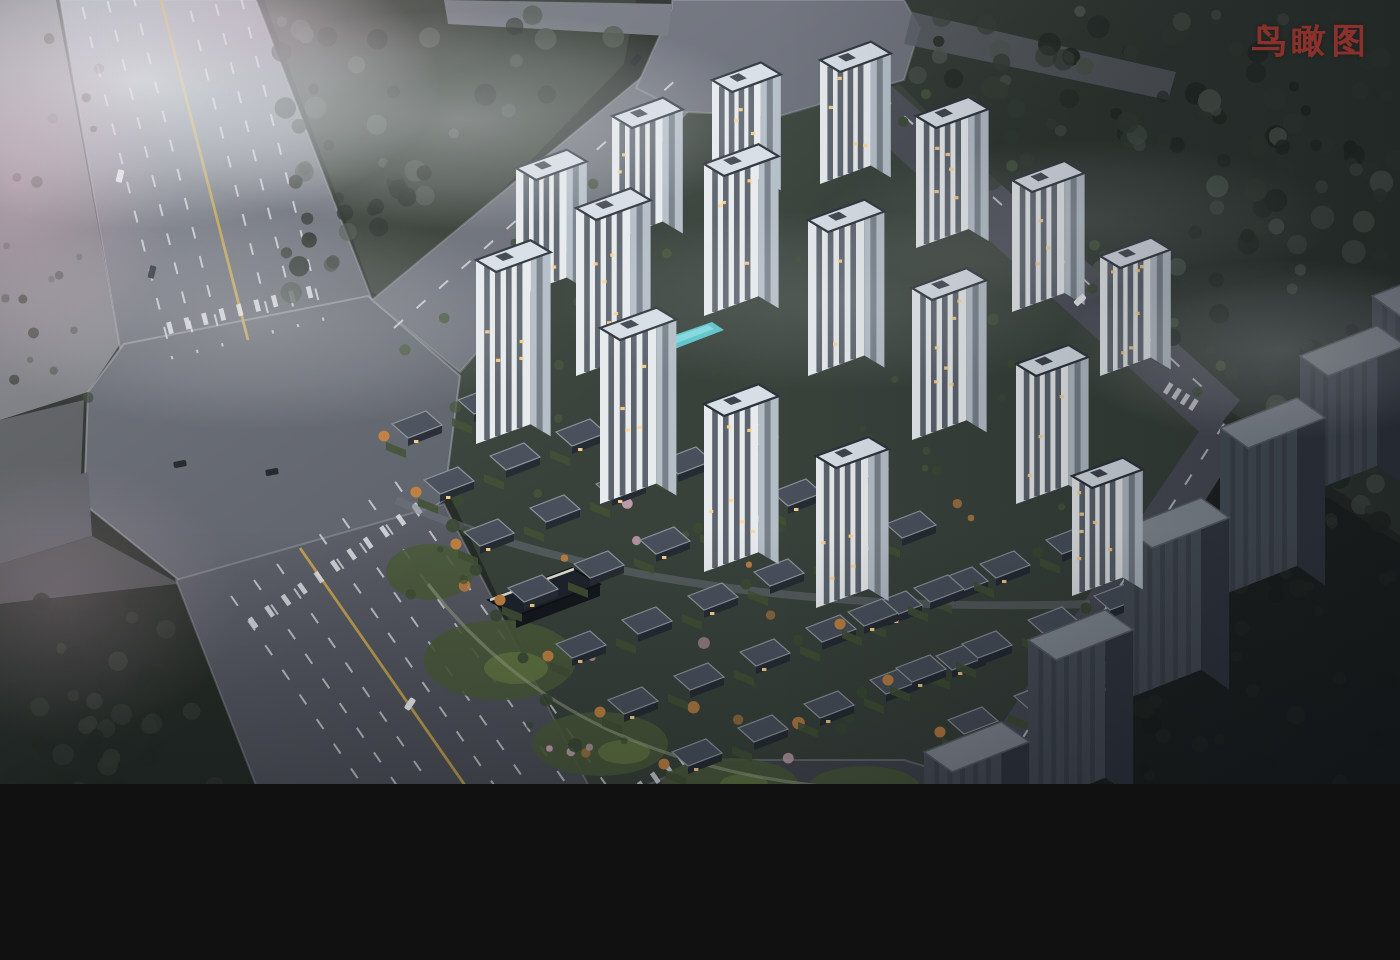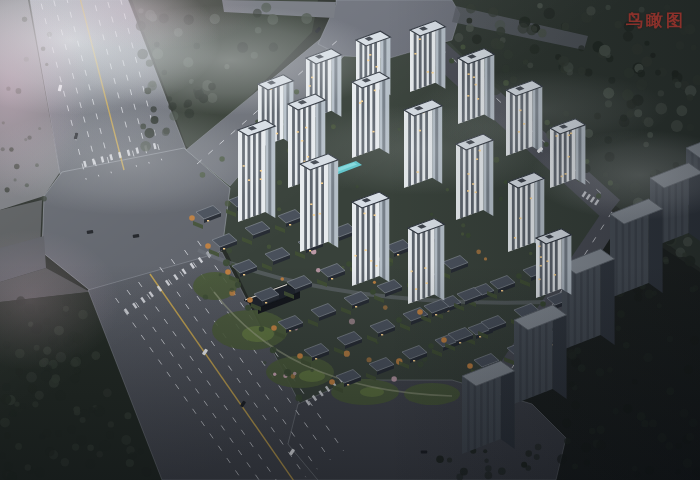--- a/index.html
+++ b/index.html
@@ -1,16 +1,16 @@
 <!DOCTYPE html>
 <html style="--fog: #c9cdd2; --flare: #d3a8bc; --forest_hi: #49524a; --forest: #333b33; --forest_dark: #232a24; --field: #75777c; --field2: #55585a; --road_hazy: #95979f; --road: #5d616a; --road_dark: #4a4d55; --road_darker: #3c3f46; --curb: #a9aeb6; --lane: #e7e9ee; --lane_y: #c7a54e; --estate: #38413a; --lawn: #4a5a3a; --lawn_hi: #617741; --path: #9ba087; --tower_face: #e7ebee; --tower_side: #b4bec7; --tower_roof: #d7dee5; --trim: #2d333c; --win: #39414b; --lit: #ffd58e; --villa_roof: #49505b; --villa_ridge: #8d939c; --villa_wall: #262b33; --garden: #415034; --autumn: #bd7f41; --blossom: #c9a3b2; --green_tree: #3a4933; --slab_top: #878e96; --slab_face: #4a5159; --slab_side: #333941; --pool: #5ed2d9; --car_w: #e9ebee; --car_d: #1e2126;"><head>
 <meta charset="utf-8">
 <style>
   html,body{margin:0;padding:0;background:#111;}
-  .stage{position:relative;width:700px;height:480px;overflow:hidden;
+  .stage{position:relative;width:700px;height:392px;overflow:hidden;
          font-family:"DejaVu Sans",sans-serif;background:#262b27;}
   svg{display:block}
   .view-label{position:absolute;top:9px;right:14px;font-size:17px;font-weight:bold;
               letter-spacing:3px;color:#8a312b;text-shadow:0 0 2px rgba(0,0,0,.25);}
 </style>
 </head>
 <body>
 
 <div class="stage">
 <svg id="scene" width="700" height="480" viewBox="0 0 700 480">

